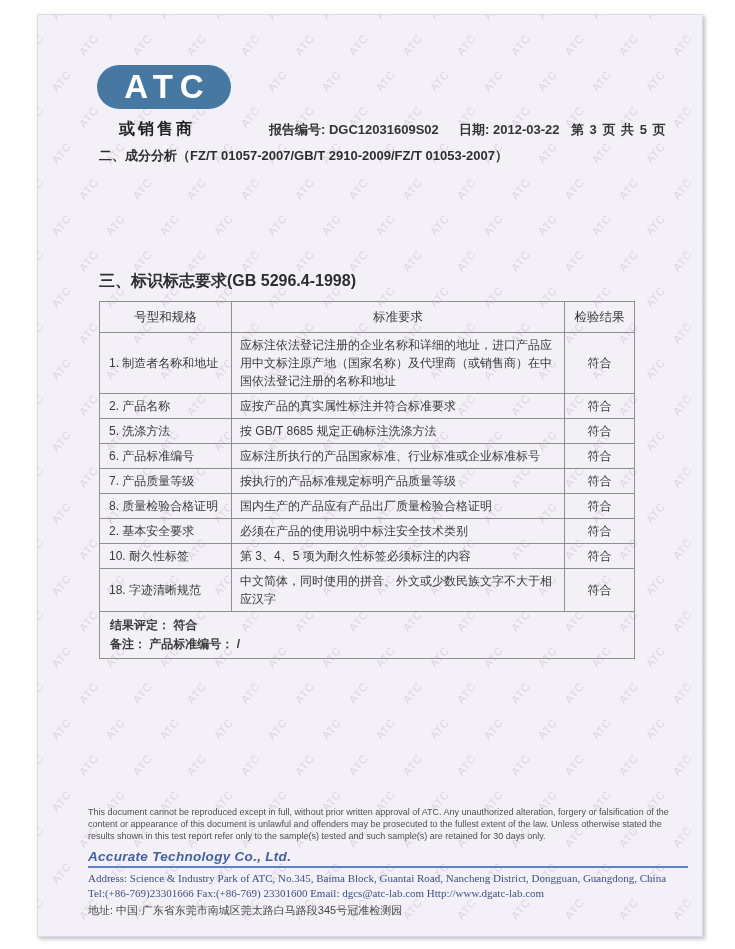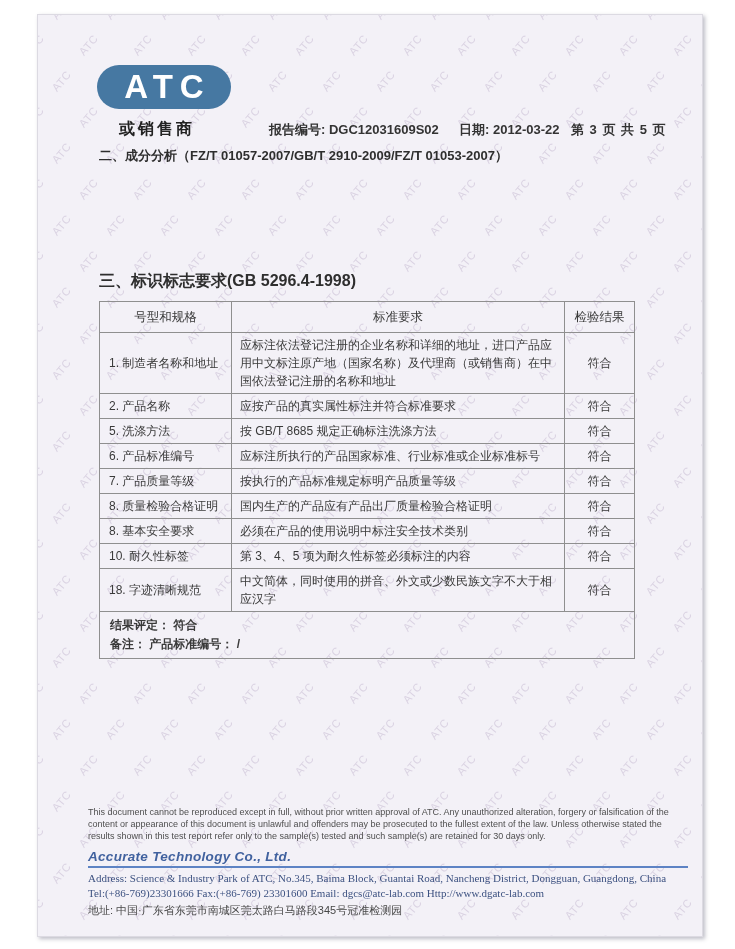--- a/index.html
+++ b/index.html
@@ -483,21 +483,21 @@
               <td class="item">7. 产品质量等级</td>
               <td>按执行的产品标准规定标明产品质量等级</td>
               <td class="res">符合</td>
             </tr>
             <tr>
               <td class="item">8. 质量检验合格证明</td>
               <td>国内生产的产品应有产品出厂质量检验合格证明</td>
               <td class="res">符合</td>
             </tr>
             <tr>
-              <td class="item">8. 基本安全要求</td>
+              <td class="item">2. 基本安全要求</td>
               <td>必须在产品的使用说明中标注安全技术类别</td>
               <td class="res">符合</td>
             </tr>
             <tr>
               <td class="item">10. 耐久性标签</td>
               <td>第 3、4、5 项为耐久性标签必须标注的内容</td>
               <td class="res">符合</td>
             </tr>
             <tr>
               <td class="item">18. 字迹清晰规范</td>

